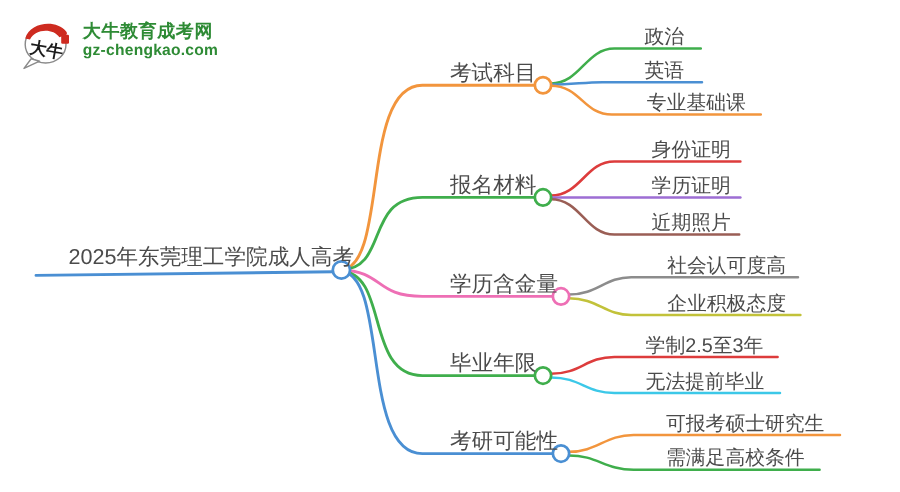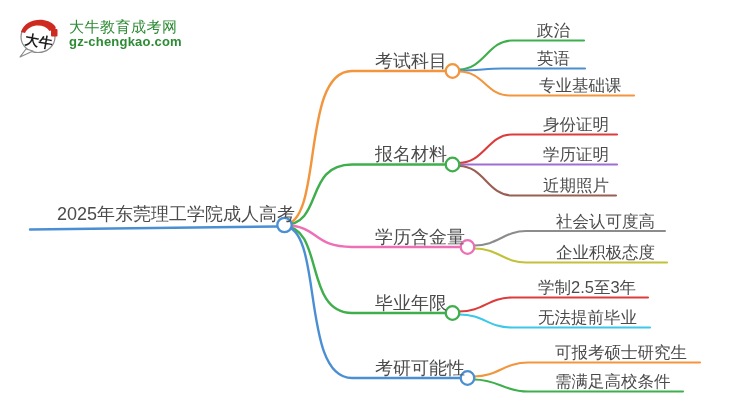--- a/index.html
+++ b/index.html
@@ -1,21 +1,21 @@
 <!DOCTYPE html>
 <html><head>
 <meta charset="utf-8">
 <style>
   html,body{margin:0;padding:0;background:#ffffff;}
   .stage{position:relative;width:750px;height:410px;background:#ffffff;overflow:hidden;
          font-family:"Liberation Sans",sans-serif;}
   
   .logo{position:absolute;left:16px;top:10px;display:flex;align-items:center;gap:7px;}
   .logo-text{display:flex;flex-direction:column;line-height:1.15;}
-  .logo-title{font-size:15px;font-weight:normal;color:#2e8b35;letter-spacing:.5px;}
+  .logo-title{font-size:15px;font-weight:bold;color:#2e8b35;letter-spacing:.5px;}
   .logo-subtitle{font-size:13px;font-weight:bold;color:#2e8b35;letter-spacing:.2px;}
   
   .mindmap{position:absolute;left:0;top:0;}
   .mindmap path{fill:none;stroke-linecap:round;}
   .edge-main{stroke-width:2.4;}
   .edge-sub{stroke-width:2.1;}
   .node-dot{fill:#ffffff;stroke-width:2.3;}
   .mindmap text{fill:#4b4b4b;font-family:"Liberation Sans",sans-serif;}
   .lbl-root{font-size:18px;}
   .lbl-branch{font-size:18px;}

